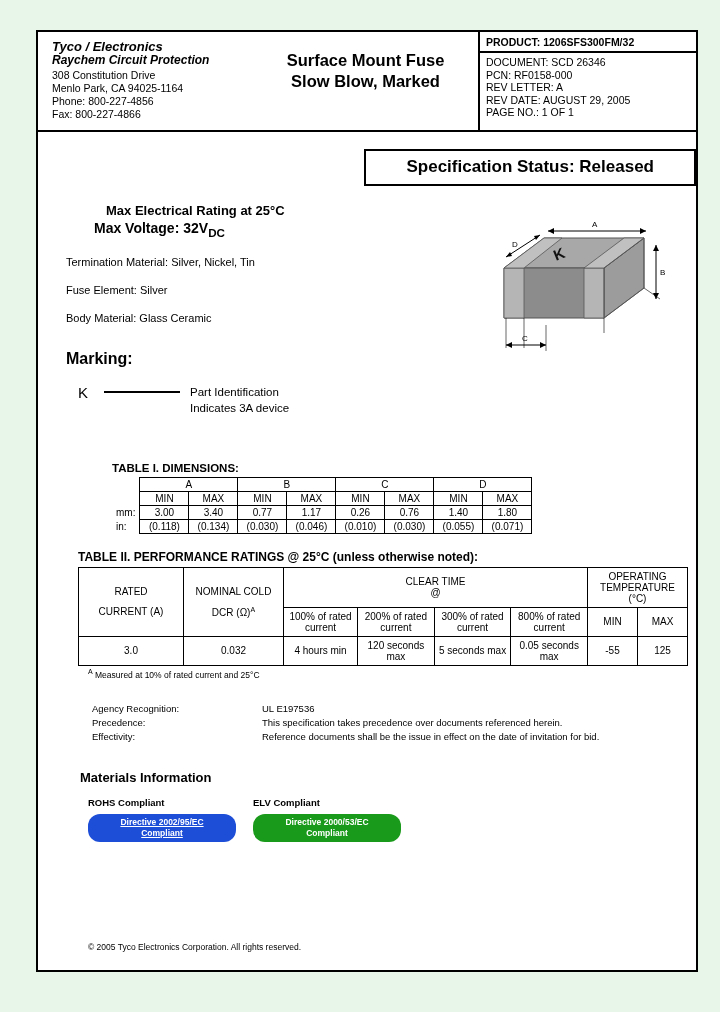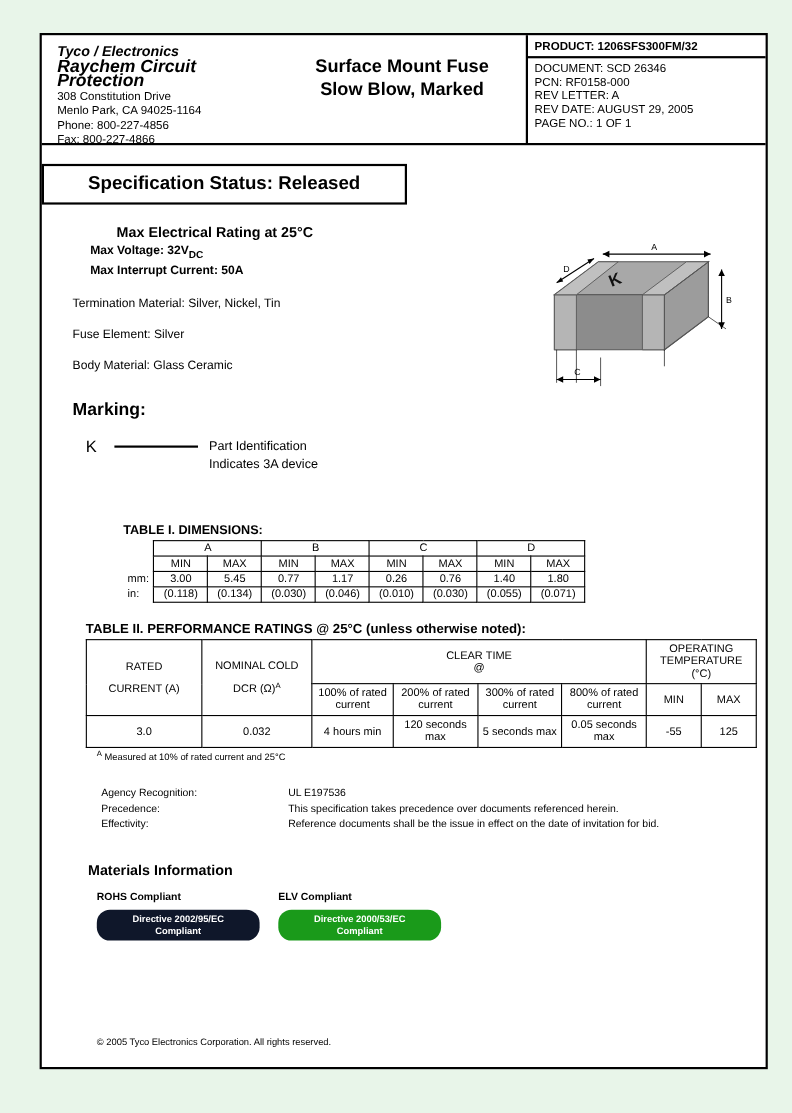--- a/index.html
+++ b/index.html
@@ -39,21 +39,21 @@
   }
   .hdr-left .co {
     font-style: italic;
     font-weight: bold;
     font-size: 13px;
     margin-bottom: 1px;
   }
   .hdr-left .div {
     font-style: italic;
     font-weight: bold;
-    font-size: 16px;
+    font-size: 12px;
     margin-bottom: 2px;
   }
   .hdr-mid {
     flex: 1;
     text-align: center;
     padding-top: 18px;
     box-sizing: border-box;
   }
   .hdr-mid .t1, .hdr-mid .t2 {
     font-weight: bold;
@@ -71,21 +71,21 @@
     padding: 4px 0 3px 6px;
     border-bottom: 2px solid #000;
   }
   .hdr-right .meta {
     padding: 3px 0 0 6px;
     font-size: 10.5px;
     line-height: 12.6px;
   }
   
   .status-wrap {
-    text-align: left;
+    text-align: right;
     padding-top: 17px;
   }
   .status-box {
     display: inline-block;
     border: 2px solid #000;
     padding: 6px 40px 7px 40px;
     font-size: 17px;
     font-weight: bold;
   }
   
@@ -93,22 +93,22 @@
     position: relative;
     padding: 0 16px;
   }
   .sec-title {
     font-weight: bold;
     font-size: 13px;
     margin: 17px 0 0 12px;
     padding-left: 40px;
   }
   .rating-list {
-    margin: 3px 0 0 28px;
-    font-size: 11px;
+    margin: 3px 0 0 40px;
+    font-size: 14px;
     font-weight: bold;
     line-height: 15px;
   }
   .matline {
     margin: 16px 0 0 12px;
     font-size: 11px;
   }
   .marking-title {
     font-weight: bold;
     font-size: 16px;
@@ -317,21 +317,20 @@
         <line x1="160" y1="75" x2="176" y2="86" stroke="#000" stroke-width="0.6"></line>
       </svg>
     </div>
 
     <div class="sec-title">Max Electrical Rating at 25°C</div>
     <div class="rating-list">
       <div>
         <span>Max Voltage:</span>
         <span>32V</span><sub>DC</sub>
       </div>
-      <div>Max Interrupt Current: 50A</div>
     </div>
 
     <div class="matline">Termination Material: Silver, Nickel, Tin</div>
     <div class="matline">Fuse Element: Silver</div>
     <div class="matline">Body Material: Glass Ceramic</div>
 
     <div class="marking-title">Marking:</div>
     <div class="marking-row">
       <div class="marking-k">K</div>
       <div class="marking-line"></div>
@@ -358,21 +357,21 @@
         <td>MIN</td>
         <td>MAX</td>
         <td>MIN</td>
         <td>MAX</td>
         <td>MIN</td>
         <td>MAX</td>
       </tr>
       <tr>
         <td class="lbl">mm:</td>
         <td>3.00</td>
-        <td>5.45</td>
+        <td>3.40</td>
         <td>0.77</td>
         <td>1.17</td>
         <td>0.26</td>
         <td>0.76</td>
         <td>1.40</td>
         <td>1.80</td>
       </tr>
       <tr>
         <td class="lbl">in:</td>
         <td>(0.118)</td>
@@ -442,21 +441,21 @@
         <div>UL E197536</div>
         <div>This specification takes precedence over documents referenced herein.</div>
         <div>Reference documents shall be the issue in effect on the date of invitation for bid.</div>
       </div>
     </div>
 
     <div class="mat-title">Materials Information</div>
     <div class="compliance">
       <div class="comp-block">
         <div class="comp-head">ROHS Compliant</div>
-        <div class="badge" style="background: #0f172a;">
+        <div class="badge" style="background: #1d4ed8; text-decoration: underline;">
           <div>Directive 2002/95/EC</div>
           <div>Compliant</div>
         </div>
       </div>
       <div class="comp-block">
         <div class="comp-head">ELV Compliant</div>
         <div class="badge" style="background: rgb(26, 154, 26);">
           <div>Directive 2000/53/EC</div>
           <div>Compliant</div>
         </div>

